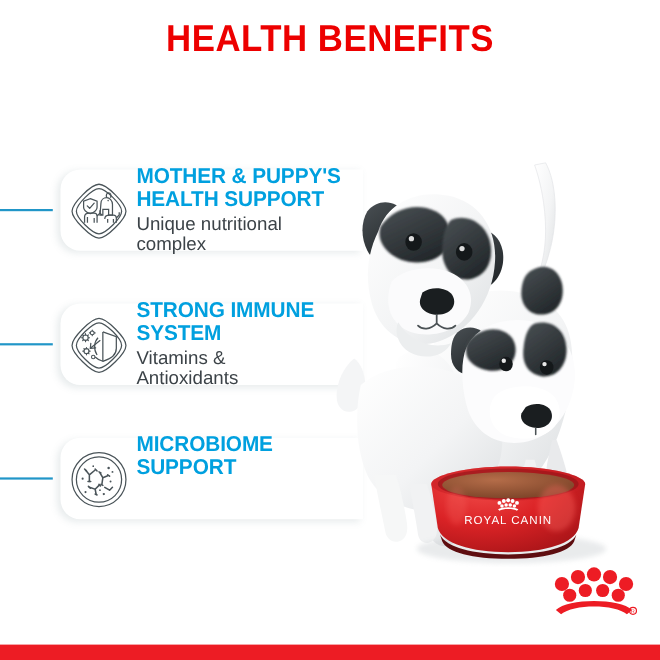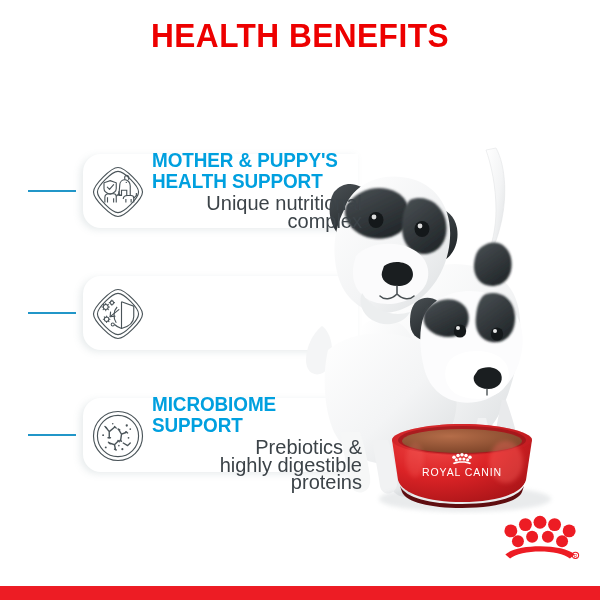--- a/index.html
+++ b/index.html
@@ -22,21 +22,20 @@
     color:#ED0000;
     font-family:"Liberation Sans", sans-serif;
     transform:scaleX(0.93);
   }
 
   
   .benefits{
     position:absolute;
     left:0; top:150px;
     width:330px;
-    padding-left:28px;
   }
   .benefit{
     position:relative;
     height:122px;
   }
 
   
   .connector{
     position:absolute;
     left:0;
@@ -80,26 +79,25 @@
     font-size:19.5px;
     font-weight:700;
     line-height:21px;
     letter-spacing:-0.1px;
     transform:scaleX(0.97);
     transform-origin:left center;
     white-space:pre-line;
   }
   .b-sub{
     color:#3C4348;
-    font-size:20px;
+    font-size:17px;
     font-weight:400;
     line-height:17.5px;
     margin-top:3px;
     white-space:pre-line;
-    text-align:right;
   }
 
   
   .photo{
     position:absolute;
     right:0; top:88px;
     width:300px; height:445px;
     z-index:1;
   }
   .photo svg{ display:block; width:100%; height:100%; }
@@ -392,20 +390,26 @@
           <path d="M25 16 L25 17 M25 21 L25 22 M22 19 L23 19
                    M27 19 L28 19" stroke-linecap="round"></path>
           <circle cx="19" cy="38" r="2.6"></circle>
           <path d="M19 34.2 L19 35.4 M19 40.6 L19 41.8 M15.2 38 L16.4 38
                    M21.6 38 L22.8 38 M16.3 35.3 L17.2 36.2
                    M20.8 39.8 L21.7 40.7" stroke-linecap="round"></path>
           <circle cx="26" cy="44" r="1.8"></circle>
         </g>
       </svg>
     </div>
+    <div class="texts">
+      <div class="b-title">STRONG IMMUNE
+SYSTEM</div>
+      <div class="b-sub">Vitamins &amp;
+Antioxidants</div>
+    </div>
   </div>
 
   <div class="benefit">
     <div class="connector"></div>
     <div class="card"></div>
     <div class="icon-wrap">
       <svg viewBox="0 0 64 64" xmlns="http://www.w3.org/2000/svg" fill="none" stroke="#4a5459" stroke-width="1.3">
         <circle cx="32" cy="32" r="28"></circle>
         <circle cx="32" cy="32" r="23.5"></circle>
 
@@ -425,22 +429,20 @@
           <circle cx="37" cy="47" r="1.2"></circle>
           <circle cx="44" cy="34" r="1"></circle>
           <circle cx="26" cy="18" r="0.9"></circle>
           <circle cx="33" cy="43" r="0.9"></circle>
         </g>
       </svg>
     </div>
     <div class="texts">
       <div class="b-title">MICROBIOME
 SUPPORT</div>
-      <div class="b-sub">Prebiotics &amp;
-highly digestible proteins</div>
     </div>
   </div>
 
 </div>
 
 <div class="brand-logo">
   <svg viewBox="0 0 100 66" xmlns="http://www.w3.org/2000/svg">
     <g fill="#ED1C24">
       <circle cx="13" cy="24" r="8.2"></circle>
       <circle cx="31.5" cy="16" r="8.2"></circle>

